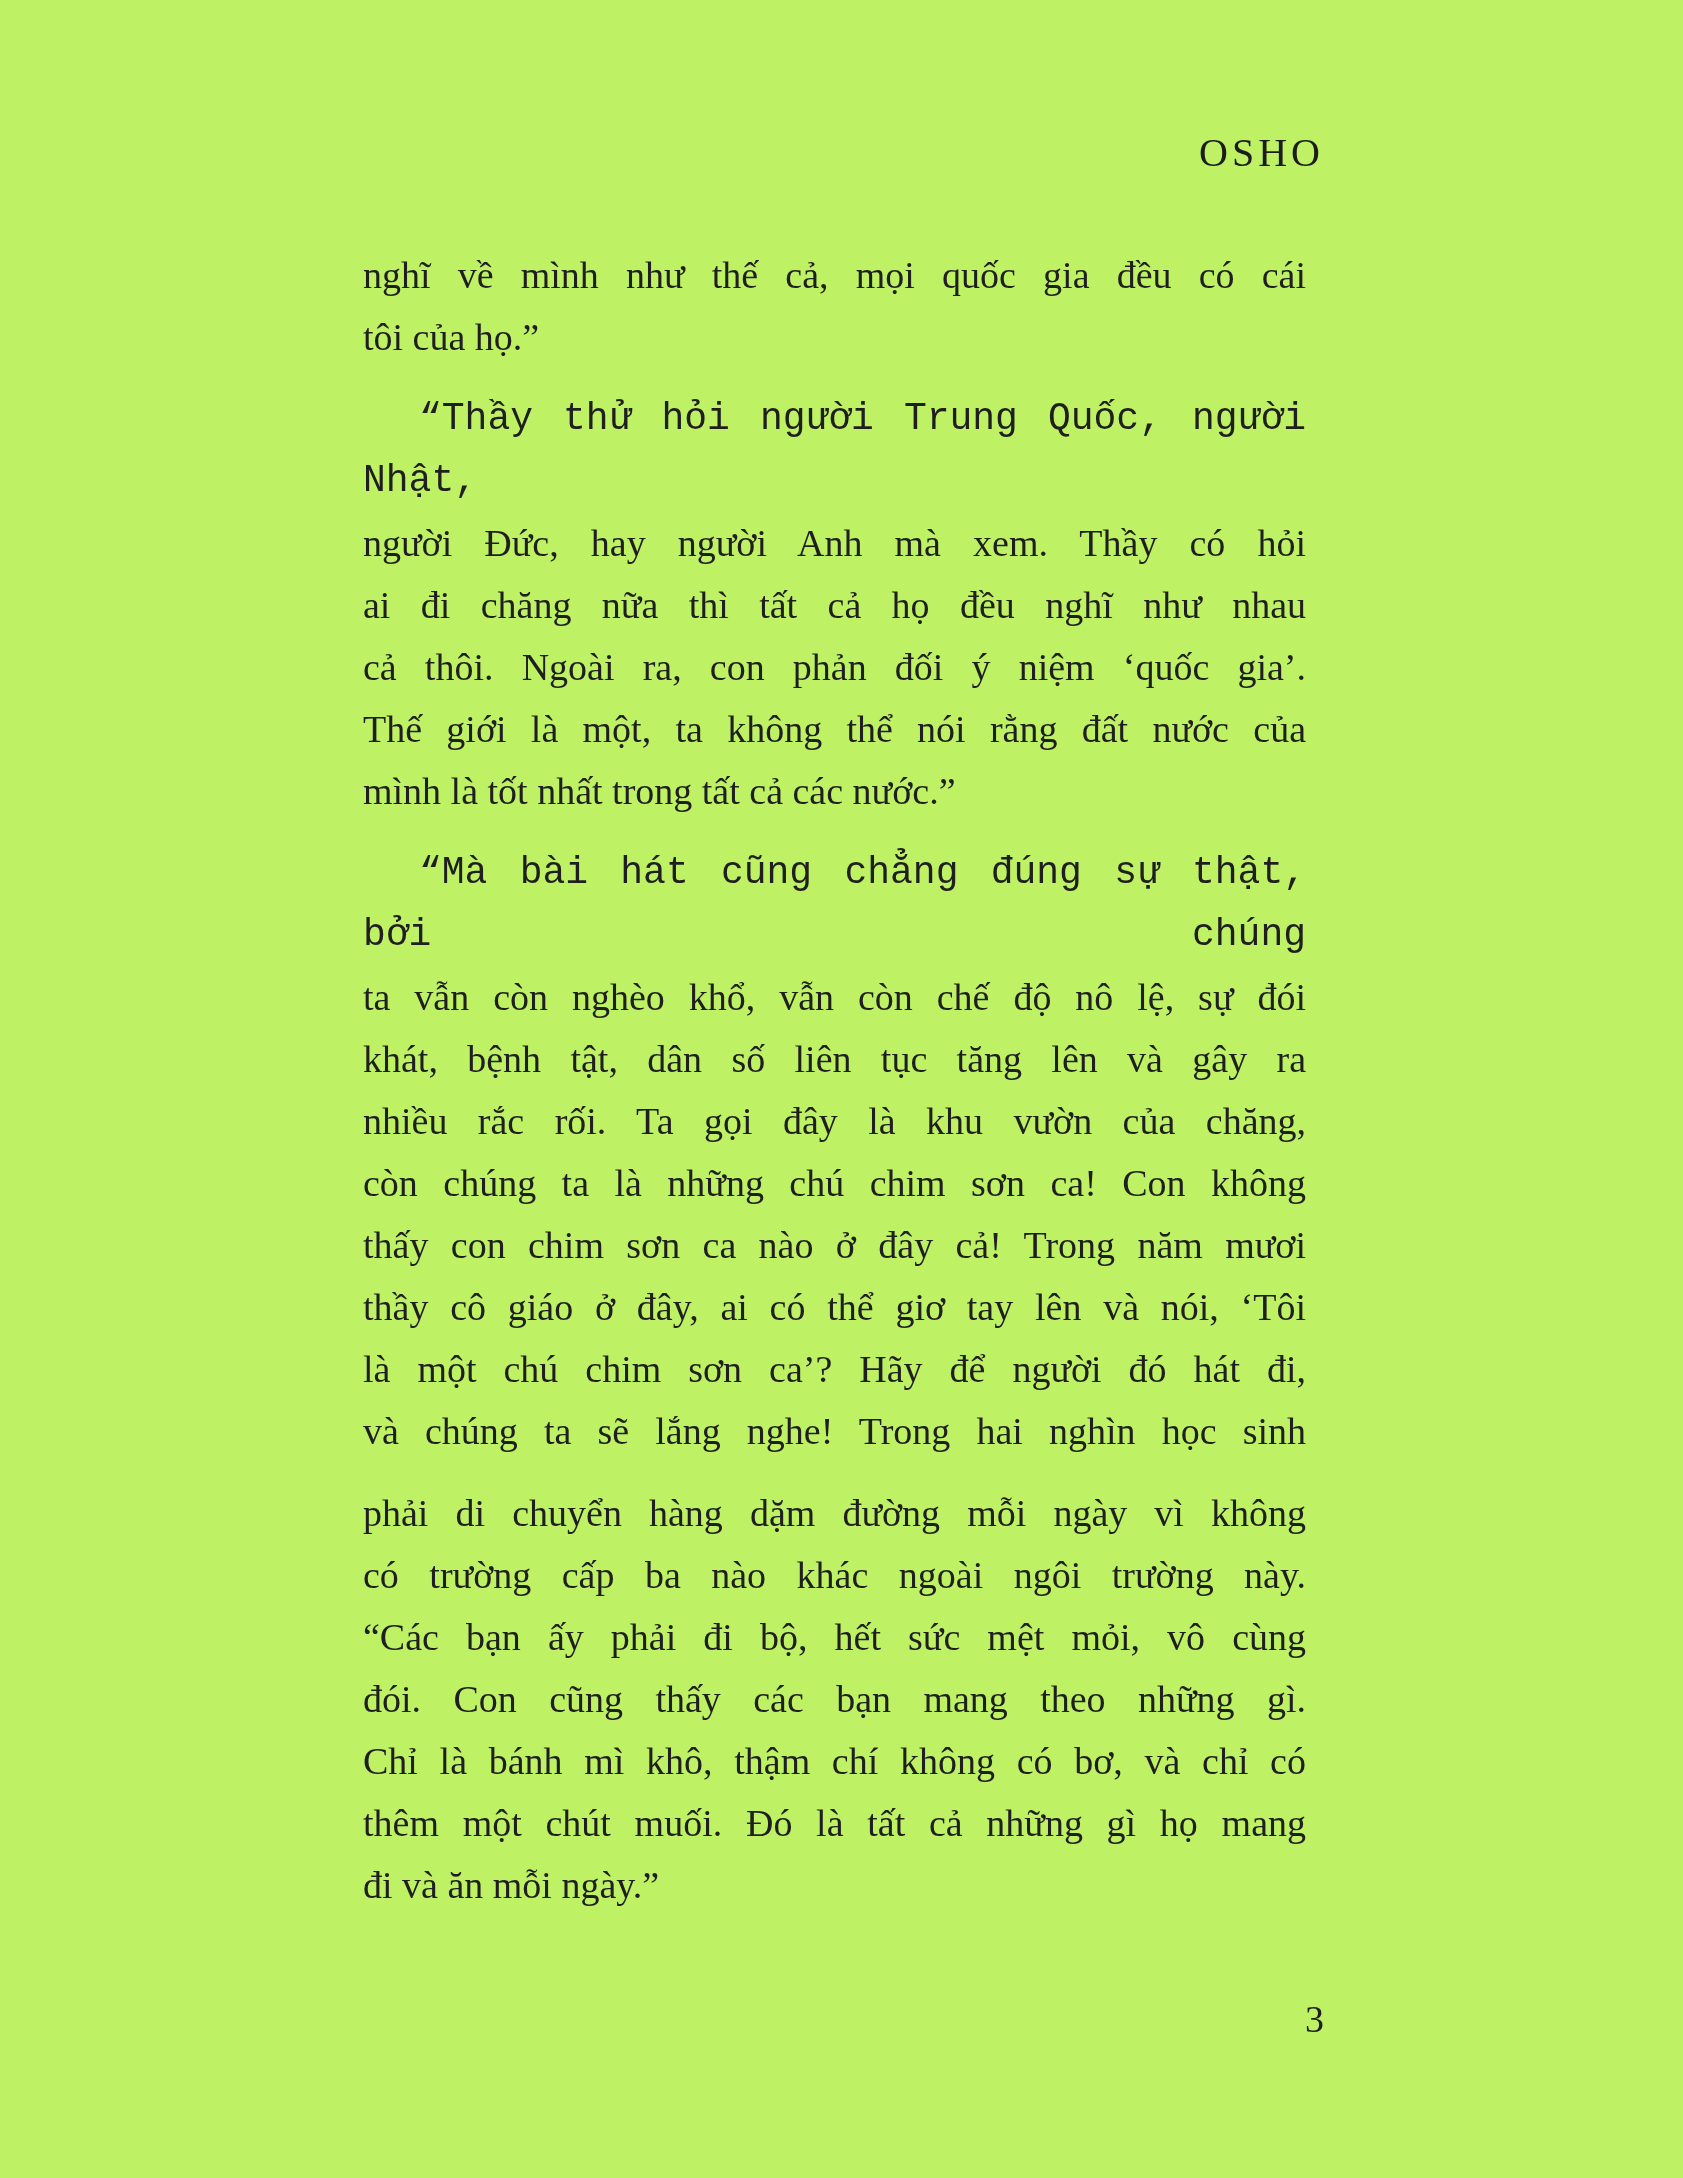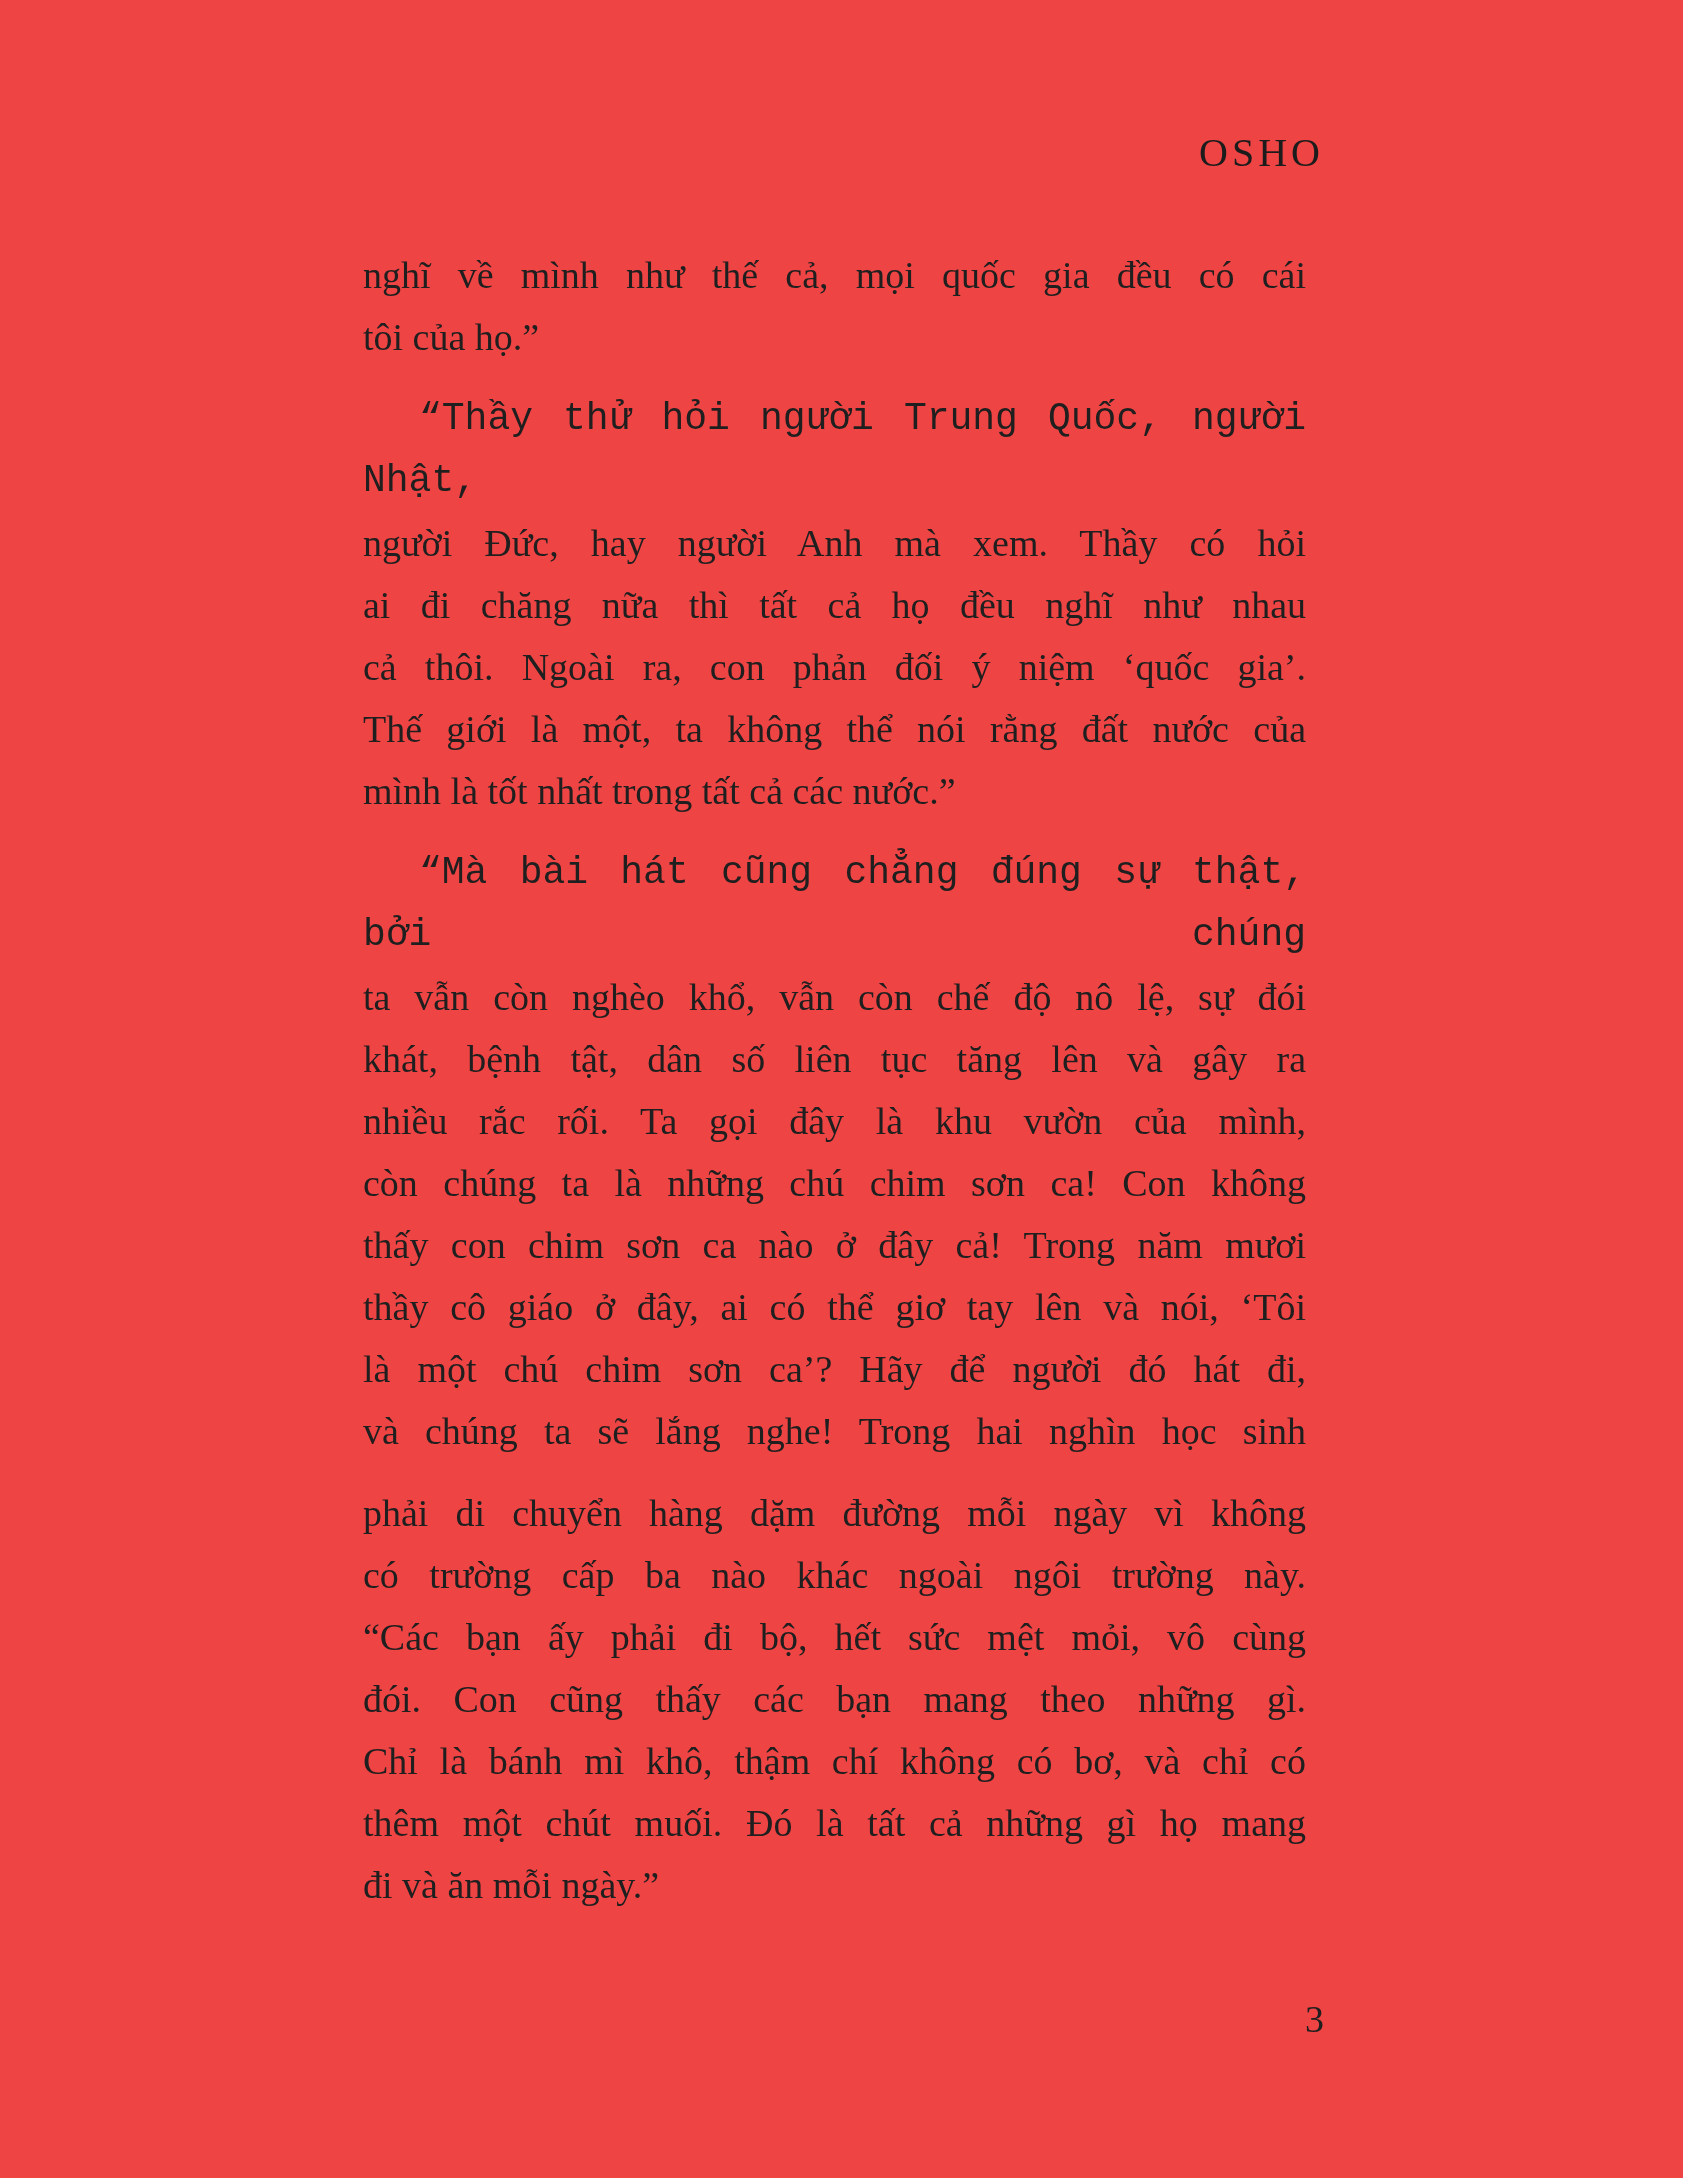--- a/index.html
+++ b/index.html
@@ -4,21 +4,21 @@
 <style>
   html, body {
     margin: 0;
     padding: 0;
     background: #ffffff;
   }
   .page {
     position: relative;
     width: 1683px;
     height: 2178px;
-    background: #ef4444;
+    background: #bef264;
     font-family: "Liberation Serif", "DejaVu Serif", serif;
     color: #1f1f1f;
     overflow: hidden;
   }
   .running-header {
     position: absolute;
     top: 131px;
     left: 381px;
     width: 943px;
     text-align: right;
@@ -82,21 +82,21 @@
       <div class="pline">ai đi chăng nữa thì tất cả họ đều nghĩ như nhau</div>
       <div class="pline">cả thôi. Ngoài ra, con phản đối ý niệm ‘quốc gia’.</div>
       <div class="pline">Thế giới là một, ta không thể nói rằng đất nước của</div>
       <div class="pline last">mình là tốt nhất trong tất cả các nước.”</div>
     </div>
 
     <div class="paragraph">
       <div class="pline first">“Mà bài hát cũng chẳng đúng sự thật, bởi chúng</div>
       <div class="pline">ta vẫn còn nghèo khổ, vẫn còn chế độ nô lệ, sự đói</div>
       <div class="pline">khát, bệnh tật, dân số liên tục tăng lên và gây ra</div>
-      <div class="pline">nhiều rắc rối. Ta gọi đây là khu vườn của mình,</div>
+      <div class="pline">nhiều rắc rối. Ta gọi đây là khu vườn của chăng,</div>
       <div class="pline">còn chúng ta là những chú chim sơn ca! Con không</div>
       <div class="pline">thấy con chim sơn ca nào ở đây cả! Trong năm mươi</div>
       <div class="pline">thầy cô giáo ở đây, ai có thể giơ tay lên và nói, ‘Tôi</div>
       <div class="pline">là một chú chim sơn ca’? Hãy để người đó hát đi,</div>
       <div class="pline">và chúng ta sẽ lắng nghe! Trong hai nghìn học sinh</div>
     </div>
 
     <div class="paragraph">
       <div class="pline">phải di chuyển hàng dặm đường mỗi ngày vì không</div>
       <div class="pline">có trường cấp ba nào khác ngoài ngôi trường này.</div>

